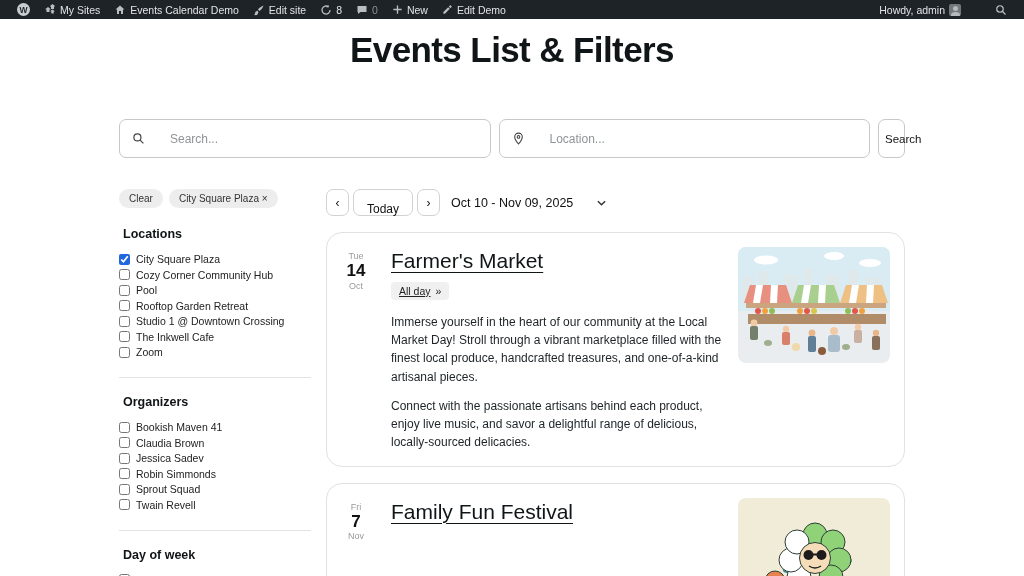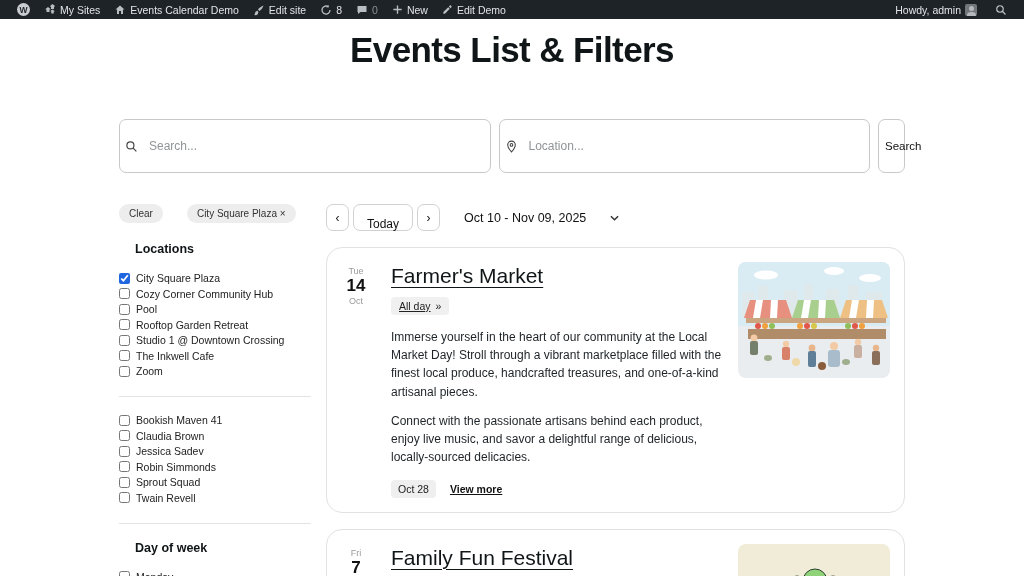--- a/index.html
+++ b/index.html
@@ -11,72 +11,72 @@
   }
   
   .admin-bar {
     height:19px; background:#1d2327; color:#e2e4e7;
     display:flex; align-items:center; padding:0 10px; font-size:10.5px; gap:0;
   }
   .ab-item { display:flex; align-items:center; gap:4px; padding:0 7px; white-space:nowrap; cursor:pointer; }
   .ab-item svg { display:block; }
   .ab-glyph { color:#b9bec4; }
   .ab-count-muted { color:#8b9096; }
-  .ab-right { margin-left:auto; display:flex; align-items:center; gap:4px; }
+  .ab-right { margin-left:auto; display:flex; align-items:center; gap:20px; }
   .wp-logo {
     width:13px; height:13px; border-radius:50%; background:#c9cdd1; color:#1d2327;
     font-size:8.5px; font-weight:700; display:flex; align-items:center; justify-content:center;
   }
   .avatar { width:12px; height:12px; background:#72777c; border-radius:2px; position:relative; overflow:hidden; }
   .avatar::before { content:""; position:absolute; left:3.5px; top:2px; width:5px; height:5px; border-radius:50%; background:#b5b9bd; }
   .avatar::after  { content:""; position:absolute; left:1.5px; top:8px; width:9px; height:6px; border-radius:50% 50% 0 0; background:#b5b9bd; }
 
   
   .page-title { text-align:center; font-size:35px; font-weight:600; letter-spacing:-0.6px; margin:11px 0 0; color:#101517; }
   .container { width:786px; margin:0 auto; }
 
   .search-row { display:flex; gap:8px; margin-top:49px; }
   .input-wrap {
-    flex:1; display:flex; align-items:center; gap:9px;
-    border:1px solid #c6c8ca; border-radius:7px; height:54px; padding:0 5px; background:#fff;
+    flex:1; display:flex; align-items:center; gap:23px;
+    border:1px solid #c6c8ca; border-radius:7px; height:39px; padding:0 12px; background:#fff;
   }
   .input-wrap input { border:0; outline:0; flex:1; font-size:12px; color:#333; background:transparent; font-family:inherit; }
   .input-wrap input::placeholder { color:#8f9497; }
   .search-btn {
     width:27px; border:1px solid #c6c8ca; border-radius:7px; background:#fff;
     font-size:11.5px; color:#111; cursor:pointer; font-family:inherit;
   }
 
   .columns { display:flex; gap:15px; margin-top:31px; }
   .left-col { width:192px; flex-shrink:0; }
   .right-col { flex:1; min-width:0; }
 
   
-  .chips { display:flex; gap:24px; align-items:flex-start; }
+  .chips { display:flex; gap:6px; align-items:flex-start; }
   .chip {
     background:#ededed; border:0; border-radius:999px; font-size:10px; color:#333;
     padding:4px 10px; cursor:pointer; font-family:inherit; white-space:nowrap;
   }
   
-  .section-title { font-size:12.5px; font-weight:700; color:#101517; margin:16px; }
+  .section-title { font-size:12.5px; font-weight:700; color:#101517; margin:4px; }
   .sec-gap-first { margin-top:19px; }
   .check-list { margin-top:12px; }
   .check-row { display:flex; align-items:center; gap:6px; font-size:10.5px; color:#222; margin-top:3.5px; cursor:pointer; }
   .check-row input { width:11px; height:11px; margin:0; accent-color:#2066df; flex-shrink:0; }
   .divider { border:0; border-top:1px solid #e4e4e4; margin:19px 0 17px; }
 
   
   .nav-row { display:flex; align-items:center; }
   .nav-btn {
     height:27px; border:1px solid #d2d2d2; background:#fff; border-radius:7px;
     font-size:12px; color:#111; cursor:pointer; font-family:inherit;
   }
   .nav-arrow { width:23px; padding:0; }
   .nav-today { padding:12px 13px; margin:0 4px; }
-  .date-range { font-size:12.5px; color:#111; margin-left:24px; display:flex; align-items:center; gap:24px; cursor:pointer; }
+  .date-range { font-size:12.5px; color:#111; margin-left:11px; display:flex; align-items:center; gap:24px; cursor:pointer; }
 
   
   .event-card {
     border:1px solid #e2e2e2; border-radius:16px; background:#fff;
     padding:14px; margin-top:16px; display:flex;
   }
   .date-col { width:30px; text-align:center; margin-right:20px; flex-shrink:0; padding-top:4px; }
   .date-wd { font-size:9px; color:#9a9a9a; }
   .date-day { font-size:17px; font-weight:700; color:#111; line-height:1.15; }
   .date-mo { font-size:9px; color:#9a9a9a; }
@@ -223,20 +223,21 @@
             <input type="checkbox" style="">
             <span>The Inkwell Cafe</span>
           </label>
         <label class="check-row">
             <input type="checkbox" style="">
             <span>Zoom</span>
           </label>
       </div>
       <hr class="divider">
 
+      <h3 class="section-title">Organizers</h3>
       <div class="check-list">
         <label class="check-row">
             <input type="checkbox" style="">
             <span>Bookish Maven 41</span>
           </label>
         <label class="check-row">
             <input type="checkbox" style="">
             <span>Claudia Brown</span>
           </label>
         <label class="check-row">
@@ -291,24 +292,20 @@
         <div class="event-body">
           <a class="event-title">Farmer's Market</a>
           <div>
             <span class="allday-badge">
               <span class="u">All day</span><span>»</span>
             </span>
           </div>
           <div class="event-desc">
             <div class="para">Immerse yourself in the heart of our community at the Local Market Day! Stroll through a vibrant marketplace filled with the finest local produce, handcrafted treasures, and one-of-a-kind artisanal pieces.</div>
             <div class="para">Connect with the passionate artisans behind each product, enjoy live music, and savor a delightful range of delicious, locally-sourced delicacies.</div>
-          </div>
-          <div class="event-footer">
-            <span class="mini-badge">Oct 28</span>
-            <a class="view-more">View more</a>
           </div>
         </div>
         <div class="event-img">
 
           <svg width="152" height="116" viewBox="0 0 152 116">
             <rect width="152" height="116" fill="#e9edef"></rect>
             <rect width="152" height="64" fill="#d9ecf4"></rect>
             <ellipse cx="28" cy="13" rx="12" ry="4.5" fill="#ffffff"></ellipse>
             <ellipse cx="96" cy="9" rx="10" ry="4" fill="#ffffff"></ellipse>
             <ellipse cx="132" cy="16" rx="11" ry="4" fill="#ffffff"></ellipse>

